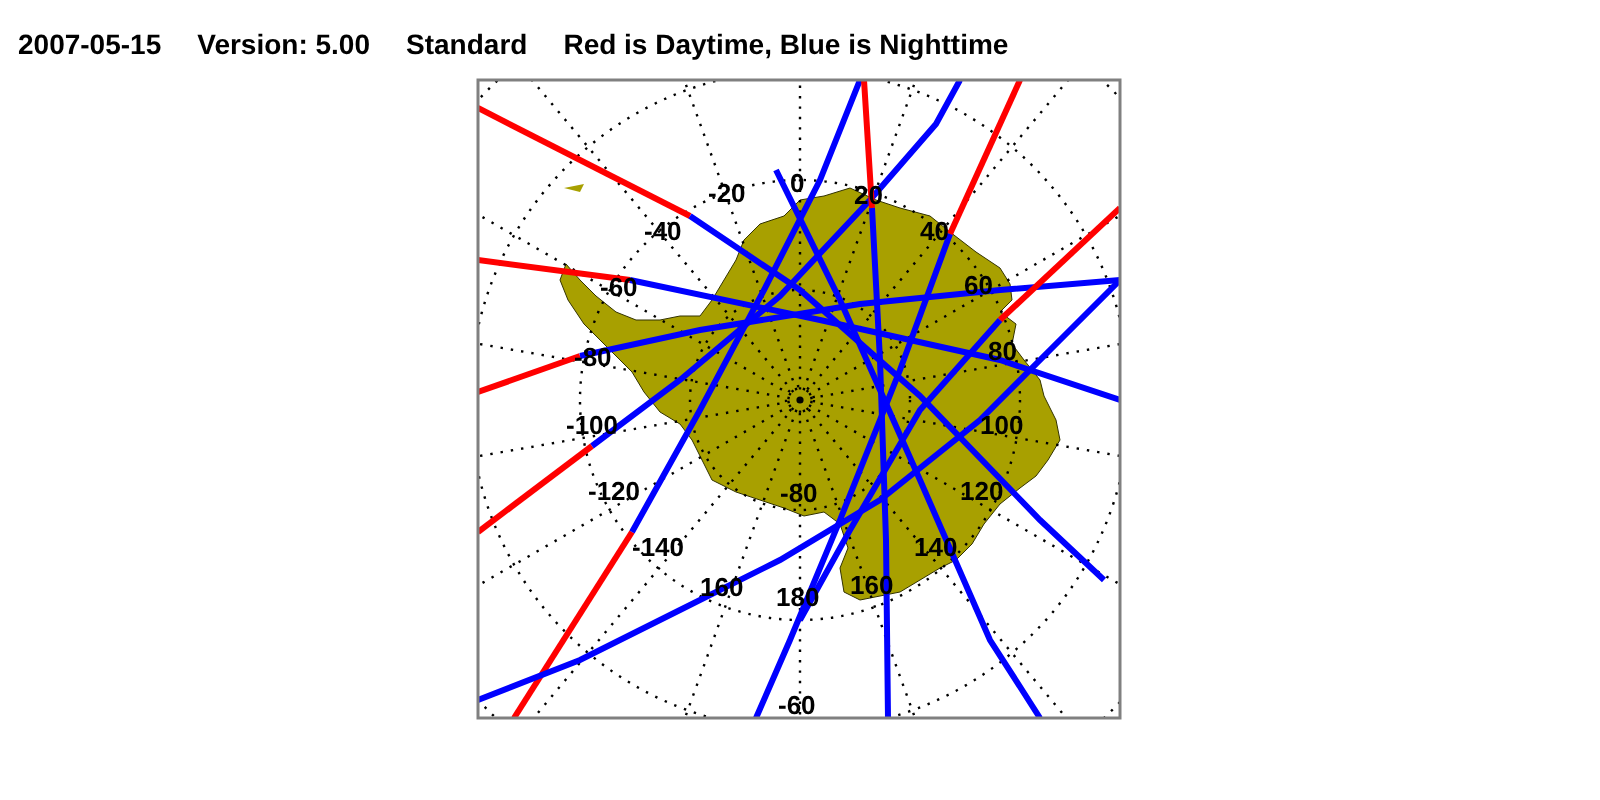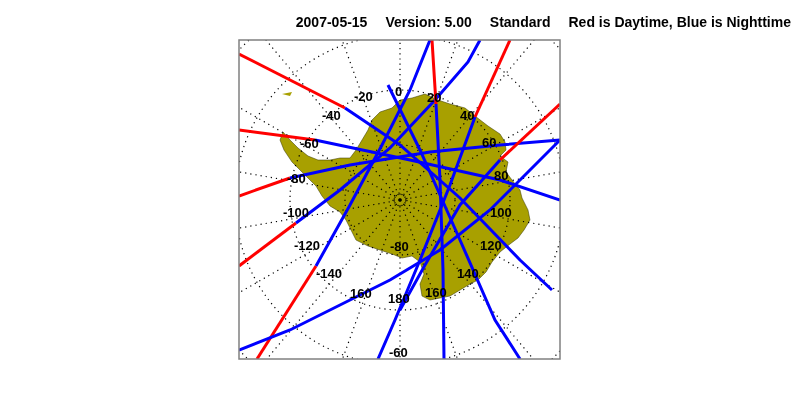--- a/index.html
+++ b/index.html
@@ -1,17 +1,17 @@
 <!DOCTYPE html>
 <html><head>
 <meta charset="utf-8">
 <style>
   html, body { margin: 0; padding: 0; background: #ffffff; }
   body { width: 800px; height: 400px; position: relative; overflow: hidden; font-family: "Liberation Sans", sans-serif; }
-  #title { position: absolute; left: 0; top: 14px; width: 800px; text-align: right; font-weight: bold; font-size: 14px; color: #000; white-space: pre; }
+  #title { position: absolute; left: 0; top: 14px; width: 800px; text-align: left; font-weight: bold; font-size: 14px; color: #000; white-space: pre; }
   #title span { margin: 0 9px; }
   #plot { position: absolute; left: 0; top: 0; }
   .lbl { font-family: "Liberation Sans", sans-serif; font-weight: bold; font-size: 13px; fill: #000; }
 </style>
 </head>
 <body>
 
 <div id="title"><span>2007-05-15</span><span>Version: 5.00</span><span>Standard</span><span>Red is Daytime, Blue is Nighttime</span></div>
 
 <svg id="plot" width="800" height="400" viewBox="0 0 800 400">

